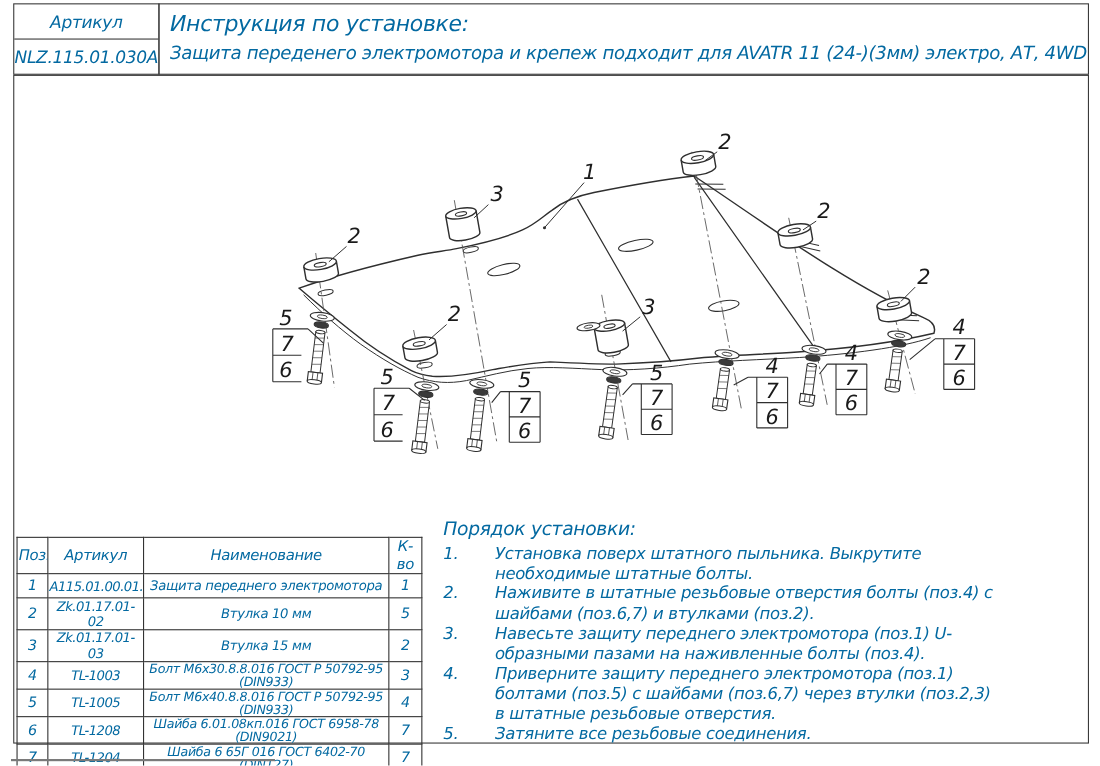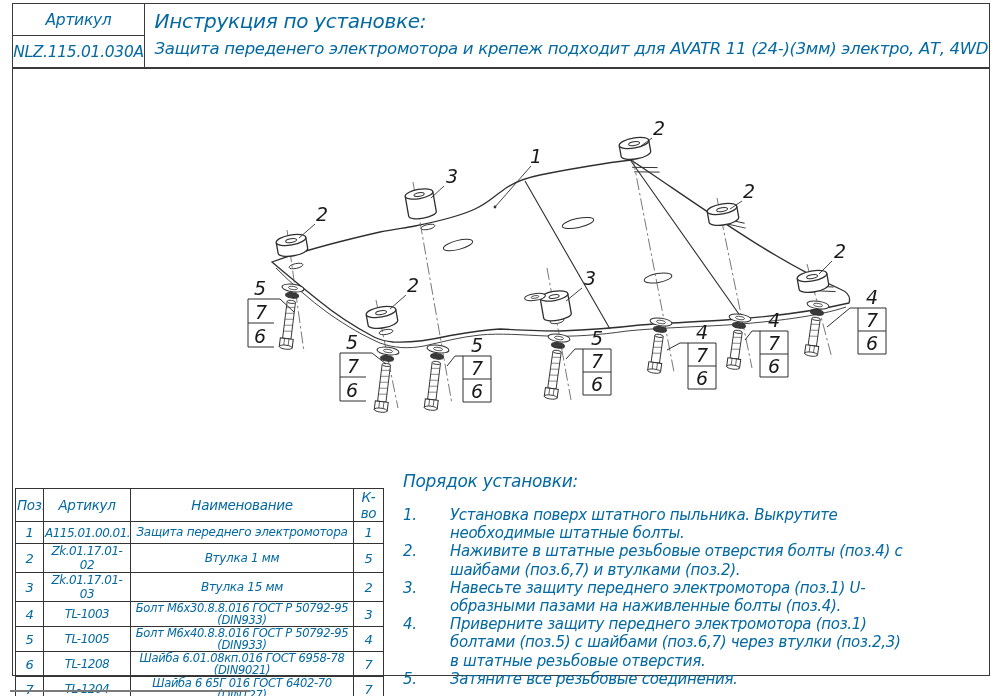--- a/index.html
+++ b/index.html
@@ -31,21 +31,21 @@
   .parts tr.h td { height:23px; font-size:13.5px; }
   .parts tr.r1 td { height:22px; }
   .parts tr.r2 td { height:25px; }
   .parts td.art { font-size:12px; letter-spacing:-0.5px; }
   .parts .n1 { font-size:12px; line-height:12.5px; }
   .parts tr.r2 .n1 { font-size:11.5px; line-height:12px; }
   .parts .n2 { font-size:11.5px; line-height:12px; }
   .parts .n2:empty { display:none; }
   
   .steps { position:absolute; left:403px; top:471px; width:500px; }
-  .steps-title { font-size:17px; line-height:21px; margin-bottom:14px; }
+  .steps-title { font-size:17px; line-height:21px; margin-bottom:2px; }
   .step { display:flex; font-size:15px; line-height:18.2px; }
   .step-num { width:47px; flex:0 0 47px; }
   .step-text { flex:1; }
   
   .page-bottom-line { position:absolute; left:10px; top:690px; width:240px;
     height:0; border-top:2px solid #7a7a7a; }
   svg text { font-family:"DejaVu Sans", sans-serif; font-style:italic;
     font-size:19px; fill:#1a1a1a; text-anchor:middle; letter-spacing:0; }
 </style>
 </head>
@@ -244,21 +244,21 @@
       <td class="art">A115.01.00.01.01</td>
       <td>
             <div class="n1">Защита переднего электромотора</div>
           </td>
       <td>1</td>
     </tr>
     <tr class="r1">
       <td>2</td>
       <td class="art">Zk.01.17.01-02</td>
       <td>
-            <div class="n1">Втулка 1 мм</div>
+            <div class="n1">Втулка 10 мм</div>
           </td>
       <td>5</td>
     </tr>
     <tr class="r1">
       <td>3</td>
       <td class="art">Zk.01.17.01-03</td>
       <td>
             <div class="n1">Втулка 15 мм</div>
           </td>
       <td>2</td>

